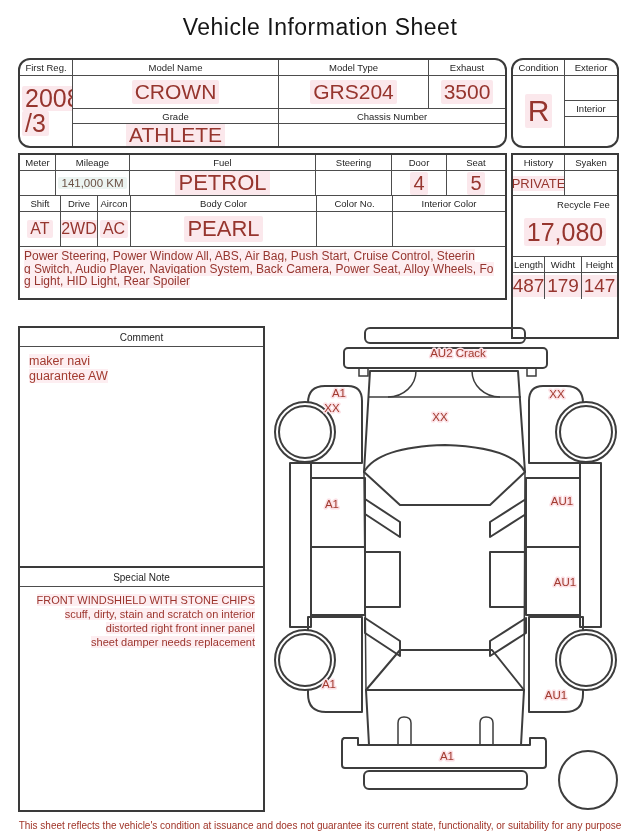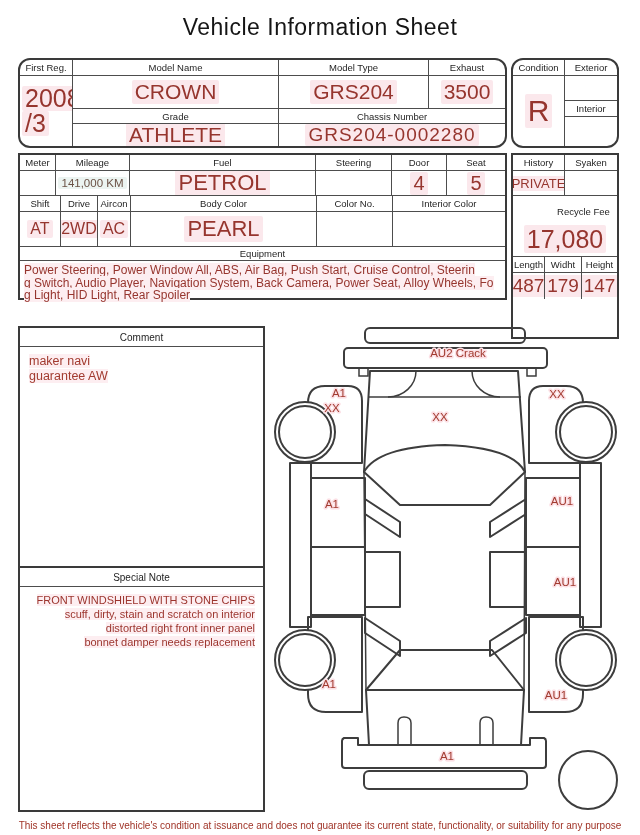--- a/index.html
+++ b/index.html
@@ -71,23 +71,20 @@
     <div class="c val big21 noR" style="grid-area:2/4">
         <span class="hl">3500</span>
       </div>
 
     <div class="c hd" style="grid-area:3/2">Grade</div>
     <div class="c hd noR" style="grid-area:3/3/4/5">Chassis Number</div>
 
     <div class="c val big21 noB" style="grid-area:4/2">
         <span class="hl">ATHLETE</span>
       </div>
-    <div class="c val chassis noR noB" style="grid-area:4/3/5/5">
-        <span class="hl">GRS204-0002280</span>
-      </div>
   </div>
 
   <div class="box grid" style="left:511px;top:58px;width:108px;height:90px;box-sizing:border-box;
        grid-template-columns:52px 52px;grid-template-rows:16px 25px 16px 29px;">
     <div class="c hd" style="grid-area:1/1">Condition</div>
     <div class="c hd noR" style="grid-area:1/2">Exterior</div>
     <div class="c val big30 noB" style="grid-area:2/1/5/2">
         <span class="hl">R</span>
       </div>
     <div class="c noR" style="grid-area:2/2"></div>
@@ -133,39 +130,38 @@
         </div>
       <div class="c val mid16">
           <span class="hl">AC</span>
         </div>
       <div class="c val big22">
           <span class="hl">PEARL</span>
         </div>
       <div class="c"></div>
       <div class="c noR"></div>
     </div>
-    <div class="c hd noR" style="height:13px;border-bottom:1px solid #4d4d4d;">Equipment</div>
     <div class="eqp">
       <div><span>Power Steering, Power Window All, ABS, Air Bag, Push Start, Cruise Control, Steerin</span></div>
       <div><span>g Switch, Audio Player, Navigation System, Back Camera, Power Seat, Alloy Wheels, Fo</span></div>
       <div><span>g Light, HID Light, Rear Spoiler</span></div>
     </div>
   </div>
 
   <div class="box" style="left:511px;top:153px;width:108px;height:186px;box-sizing:border-box;">
     <div class="grid" style="grid-template-columns:52px 52px;grid-template-rows:16px 25px;">
       <div class="c hd">History</div>
       <div class="c hd noR">Syaken</div>
       <div class="c val mid13">
           <span class="hl">PRIVATE</span>
         </div>
       <div class="c noR"></div>
     </div>
     <div class="panel-open" style="height:60px;">
-      <div class="hd" style="margin-top:10px;padding-left:37px;">Recycle Fee</div>
+      <div class="hd" style="margin-top:3px;padding-left:37px;">Recycle Fee</div>
       <div class="val big25" style="margin-top:8px;"><span class="hl">17,080</span></div>
     </div>
     <div class="grid" style="grid-template-columns:32px 37px 35px;grid-template-rows:16px 26px;">
       <div class="c hd">Length</div>
       <div class="c hd">Widht</div>
       <div class="c hd noR">Height</div>
       <div class="c val big19 noB">
           <span class="hl">487</span>
         </div>
       <div class="c val big19 noB">
@@ -184,21 +180,21 @@
       <div class="cmt-line"><span>guarantee AW</span></div>
     </div>
   </div>
 
   <div class="box" style="left:18px;top:566px;width:247px;height:246px;box-sizing:border-box;">
     <div class="cbox-head">Special Note</div>
     <div class="cbox-body" style="padding:6px 8px;">
       <div class="note-line"><span>FRONT WINDSHIELD WITH STONE CHIPS</span></div>
       <div class="note-line"><span>scuff, dirty, stain and scratch on interior</span></div>
       <div class="note-line"><span>distorted right front inner panel</span></div>
-      <div class="note-line"><span>bonnet damper needs replacement</span></div>
+      <div class="note-line"><span>sheet damper needs replacement</span></div>
     </div>
   </div>
 
   <svg class="diagram" width="372" height="505" viewBox="268 310 372 505">
 
     <rect class="dshape" x="365" y="328" width="160" height="15" rx="5"></rect>
     <rect class="dshape" x="344" y="348" width="203" height="20" rx="4"></rect>
     <path class="dthin" d="M359,368 h9 v8 h-9 z M527,368 h9 v8 h-9 z"></path>
 
     <path class="dshape" d="M364,472 L370,371 L518,371 L525,472"></path>

